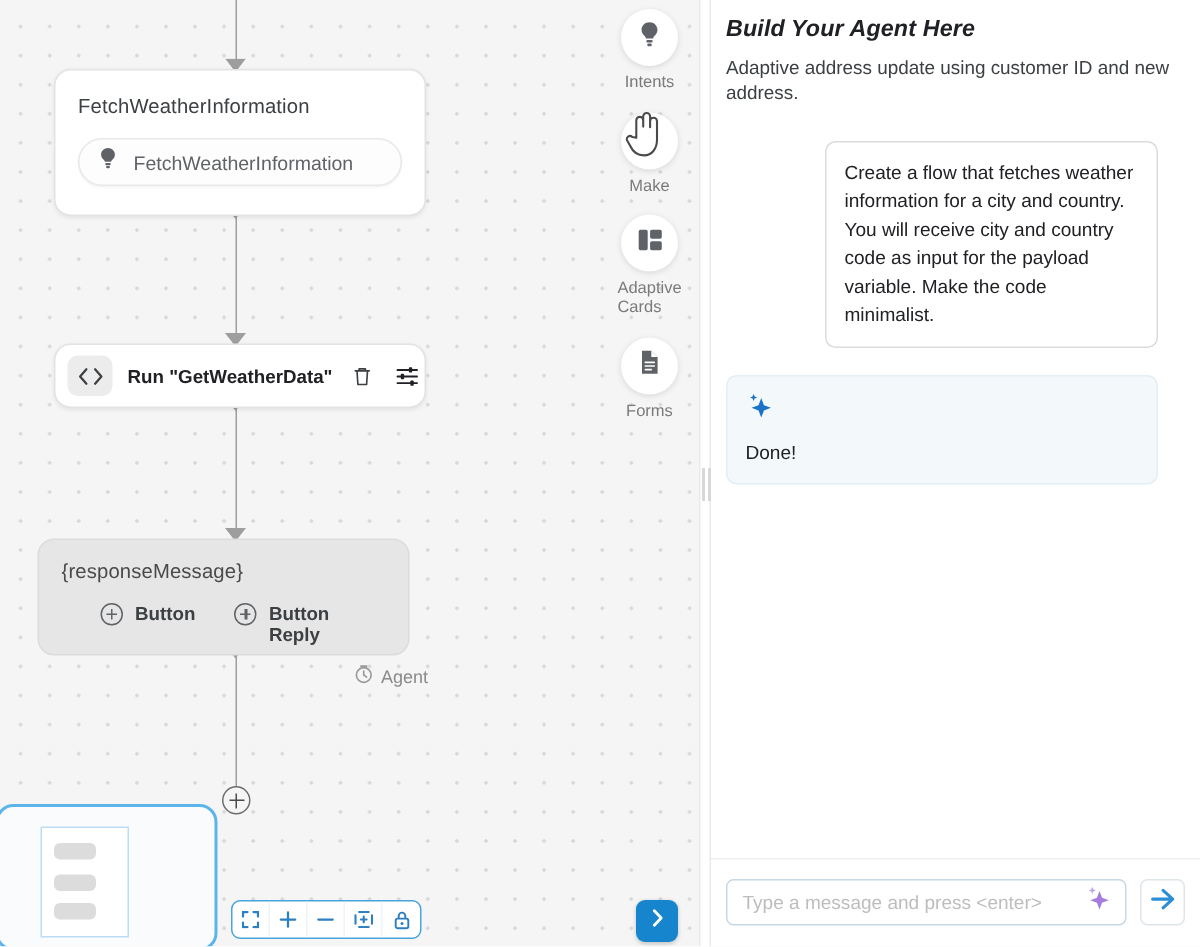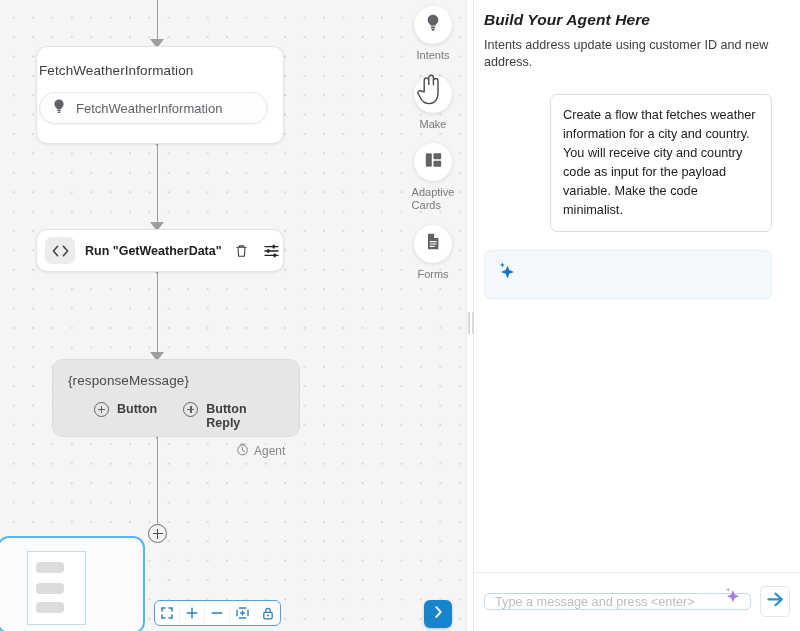--- a/index.html
+++ b/index.html
@@ -40,21 +40,21 @@
     background: #ffffff;
     border: 1px solid #e3e3e3;
     border-radius: 11px;
     box-shadow: 0 1px 3px rgba(0,0,0,.08);
   }
   .node-title {
     font-size: 13.5px; color: #3c4043; letter-spacing: .1px;
   }
 
   
-  #node-intent { left: 36px; top: 46px; width: 248px; height: 98px; padding: 16px 15px 0 2px; }
+  #node-intent { left: 36px; top: 46px; width: 248px; height: 98px; padding: 16px 15px 0 15px; }
   #node-intent .node-title { display: block; margin-bottom: 14px; }
   .pill {
     display: flex; align-items: center; gap: 11px;
     height: 32px; padding: 0 13px;
     border: 1px solid #e8e8e8; border-radius: 17px;
     background: #fdfdfd;
     box-shadow: 0 1px 2px rgba(0,0,0,.05);
   }
   .pill-label { font-size: 13px; color: #5f6368; }
 
@@ -71,21 +71,21 @@
     flex: 0 0 auto;
   }
   .code-label {
     flex: 1 1 auto; font-size: 12.5px; font-weight: bold; color: #202124;
     white-space: nowrap;
   }
   .node-act { width: 20px; height: 20px; display: flex; align-items: center; justify-content: center; cursor: pointer; flex: 0 0 auto; }
 
   
   #node-msg {
-    left: 52px; top: 359px; width: 248px; height: 78px;
+    left: 25px; top: 359px; width: 248px; height: 78px;
     background: #e6e6e6; border: 1px solid #dcdcdc;
     padding: 13px 15px 0 15px; box-shadow: none;
   }
   #node-msg .node-title { display: block; margin-bottom: 14px; color: #4a4a4a; }
   .msg-actions { display: flex; gap: 26px; padding-left: 26px; }
   .msg-action { display: flex; align-items: flex-start; gap: 8px; font-size: 12.5px; font-weight: bold; color: #3c4043; cursor: pointer; }
   .plus-circle {
     width: 15px; height: 15px; border-radius: 50%; border: 1.3px solid #5f6368;
     position: relative; flex: 0 0 auto;
   }
@@ -171,21 +171,21 @@
     margin-top: 18px; background: #f3f8fb; border: 1px solid #e4eef5;
     border-radius: 7px; padding: 11px 12px 13px 12px;
   }
   .bot-text { margin-top: 9px; font-size: 12.7px; color: #202124; }
 
   .composer {
     flex: 0 0 auto; border-top: 1px solid #eceff1;
     padding: 13px 10px 14px 10px; display: flex; align-items: center; gap: 9px;
   }
   .composer-box {
-    flex: 1 1 auto; height: 17px; display: flex; align-items: flex-end;
+    flex: 1 1 auto; height: 31px; display: flex; align-items: center;
     border: 1px solid #c7d8e5; border-radius: 5px; padding: 0 8px 0 10px; background: #fff;
   }
   .composer-input {
     flex: 1 1 auto; border: none; outline: none; background: transparent;
     font-family: "Liberation Sans", sans-serif; font-size: 12.7px; color: #202124;
   }
   .composer-input::placeholder { color: #bdbdbd; }
   .send-btn {
     flex: 0 0 auto; width: 30px; height: 31px;
     border: 1px solid #dfe6ea; border-radius: 5px; background: #fff;
@@ -416,33 +416,34 @@
   <div class="splitter">
     <div class="splitter-grip">
       <span></span>
         <span></span>
     </div>
   </div>
 
   <div class="panel">
     <div class="panel-head">
       <div class="panel-title">Build Your Agent Here</div>
-      <div class="panel-sub">Intents address update using customer ID and new address.</div>
+      <div class="panel-sub">Adaptive address update using customer ID and new address.</div>
     </div>
 
     <div class="chat">
       <div class="bubble-user">Create a flow that fetches weather information for a city and country. You will receive city and country code as input for the payload variable. Make the code minimalist.</div>
 
       <div class="bubble-bot">
         <span>
           <svg width="21" height="19" viewBox="0 0 21 19">
             <path d="M10.5 3.4 12.3 8.1 17 9.9 12.3 11.7 10.5 16.4 8.7 11.7 4 9.9 8.7 8.1z" fill="#1a73c7"></path>
             <path d="M5.4 0.6 6.1 2.3 7.8 3 6.1 3.7 5.4 5.4 4.7 3.7 3 3 4.7 2.3z" fill="#1a73c7"></path>
           </svg>
         </span>
+        <div class="bot-text">Done!</div>
       </div>
     </div>
 
     <div class="composer">
       <div class="composer-box">
         <input class="composer-input" type="text" placeholder="Type a message and press &lt;enter&gt;" style="">
         <span>
           <svg width="20" height="19" viewBox="0 0 20 19">
             <path d="M11 4 12.7 8.5 17.2 10.2 12.7 11.9 11 16.4 9.3 11.9 4.8 10.2 9.3 8.5z" fill="#a47ddd"></path>
             <path d="M6.2 1.2 6.9 2.9 8.6 3.6 6.9 4.3 6.2 6 5.5 4.3 3.8 3.6 5.5 2.9z" fill="#c2a6e8"></path>

